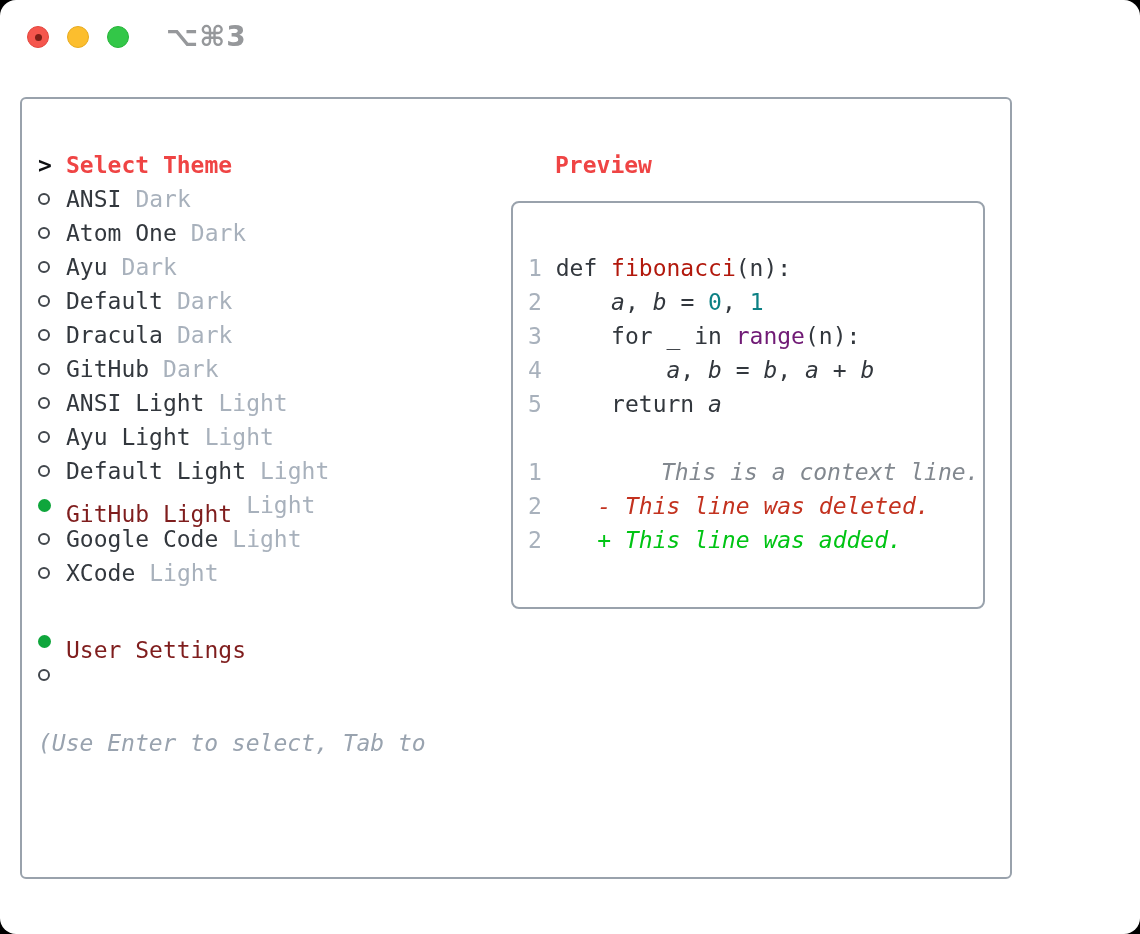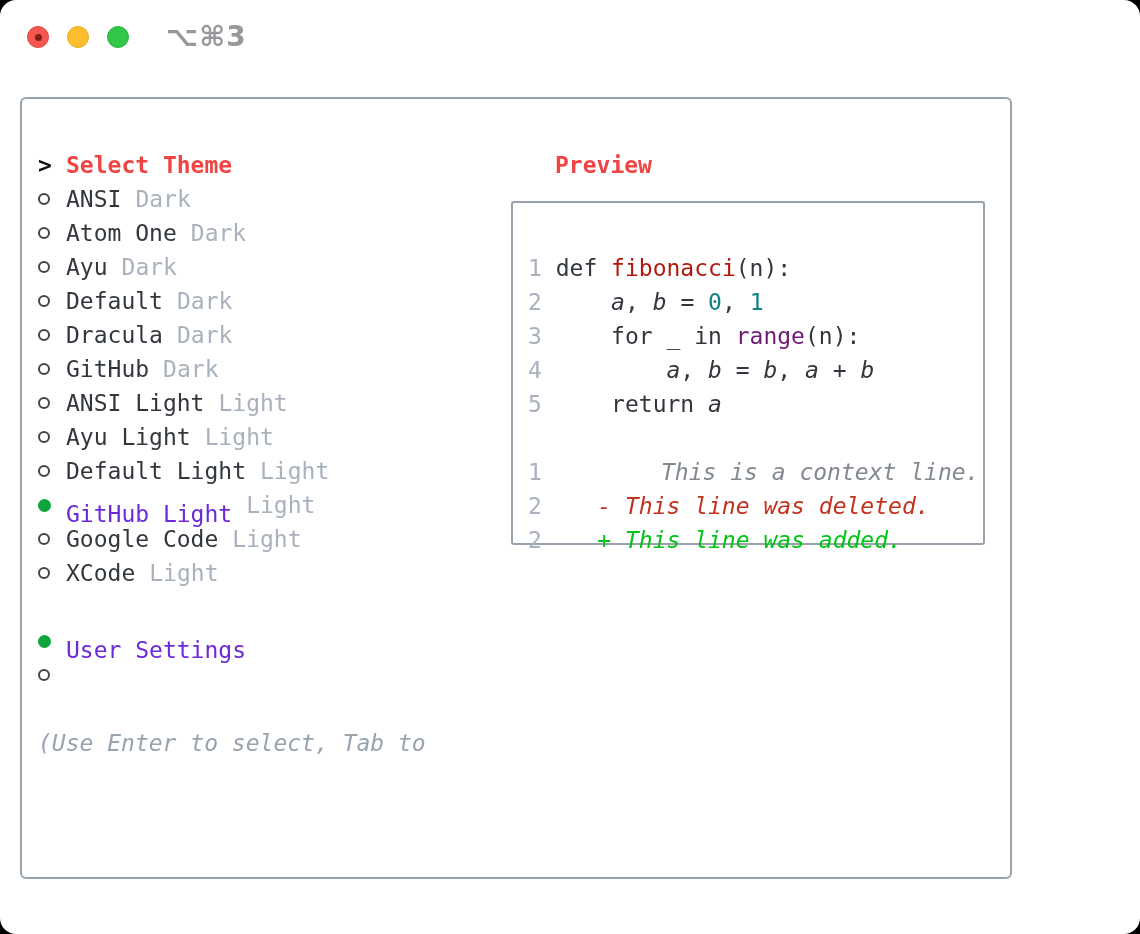--- a/index.html
+++ b/index.html
@@ -15,29 +15,29 @@
              font-size:28px;font-weight:700;color:#96989b;letter-spacing:1px;}
   
   .panel{position:absolute;left:20px;top:97px;width:992px;height:782px;box-sizing:border-box;
          border:2px solid #99a2ac;border-radius:6px;background:#fff;}
   .row{display:flex;align-items:center;height:34px;font-size:23px;color:#32373d;white-space:pre;}
   .marker{width:28px;display:flex;align-items:center;flex:none;}
   .cursor{font-weight:700;color:#0e1013;}
   .hdr{font-weight:700;color:#ef4444;}
   .radio{width:12px;height:12px;border:2px solid #41464c;border-radius:50%;box-sizing:border-box;}
   .radio.sel{width:13px;height:13px;background:#0fa63c;border-color:#0fa63c;}
-  .item-name.sel{color:#6d28d9;margin-top:18px;}
+  .item-name.sel{color:#7f1d1d;margin-top:18px;}
   .item-tag{color:#a8b1bc;margin-left:14px;}
   .left-col{position:absolute;left:16px;top:49px;}
   .help{color:#99a3af;font-style:italic;}
   .blank{height:34px;}
   
   .preview-label{position:absolute;left:503px;top:49px;height:34px;line-height:34px;font-size:23px;margin-left:30px;}
-  .preview-box{position:absolute;left:489px;top:102px;width:474px;height:344px;box-sizing:border-box;
-               border:2px solid #99a2ac;border-radius:3px;background:#fff;}
+  .preview-box{position:absolute;left:489px;top:102px;width:474px;height:408px;box-sizing:border-box;
+               border:2px solid #99a2ac;border-radius:8px;background:#fff;}
   .code{padding:48px 0 0 15px;font-size:23px;line-height:34px;}
   .cl{height:34px;white-space:pre;}
   .tk-ln{color:#a8b1bc;}
   .tk-p{color:#32373d;}
   .tk-fn{color:#b2180c;}
   .tk-num{color:#0c8084;}
   .tk-call{color:#701a75;}
   .tk-v{color:#32373d;font-style:italic;}
   .tk-ctx{color:#82888f;font-style:italic;margin-left:36px;}
   .tk-del{color:#c3321f;font-style:italic;}

